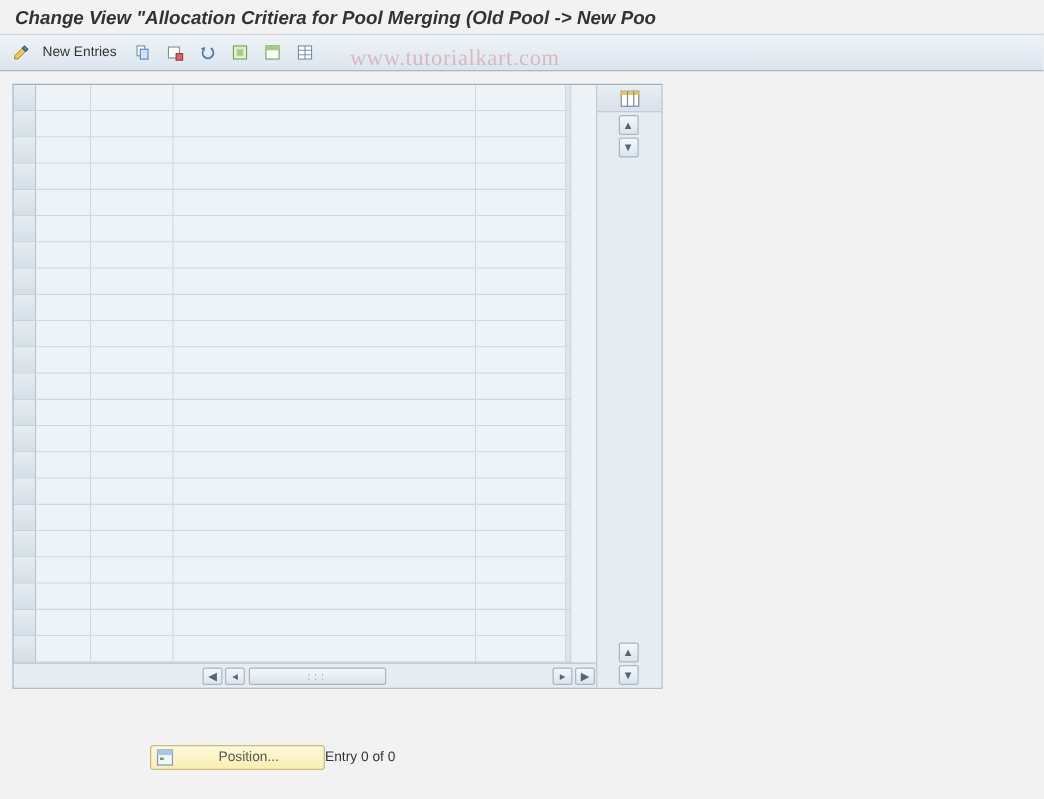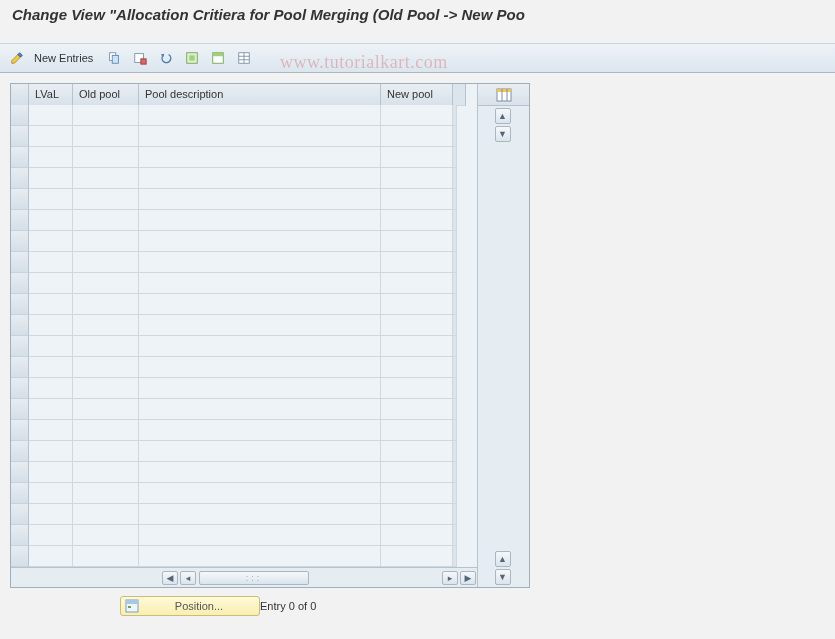--- a/index.html
+++ b/index.html
@@ -23,21 +23,20 @@
     .toolbar {
       background: linear-gradient(#eef3f7, #dce6ef);
       border-top: 1px solid #c9d4dd;
       border-bottom: 1px solid #aab7c1;
       height: 30px;
       display: flex;
       align-items: center;
       padding: 0 6px;
       gap: 4px;
       position: relative;
-      margin-top: 16px;
     }
     .tb-btn {
       display: inline-flex;
       align-items: center;
       justify-content: center;
       width: 22px;
       height: 22px;
       border-radius: 3px;
       cursor: pointer;
     }
@@ -247,28 +246,20 @@
         <line x1="2" y1="10" x2="14" y2="10" stroke="#7a8fa5"></line>
         <line x1="8" y1="2" x2="8" y2="14" stroke="#7a8fa5"></line>
       </svg>
   </div>
   <div class="watermark">www.tutorialkart.com</div>
 </div>
 
 <div class="work-area">
   <div class="table-container">
     <div class="grid-wrap" id="grid-wrap">
-        <div class="row">
-          <div class="sel-col header"></div>
-          <div class="hdr-cell col-lval">LVaL</div>
-          <div class="hdr-cell col-oldpool">Old pool</div>
-          <div class="hdr-cell col-desc">Pool description</div>
-          <div class="hdr-cell col-newpool">New pool</div>
-          <div class="hdr-cell col-gap"></div>
-        </div>
         <div class="row">
           <div class="sel-col"></div>
           <div class="cell col-lval"></div>
           <div class="cell col-oldpool"></div>
           <div class="cell col-desc"></div>
           <div class="cell col-newpool"></div>
           <div class="cell col-gap"></div>
         </div>
         <div class="row">
           <div class="sel-col"></div>

